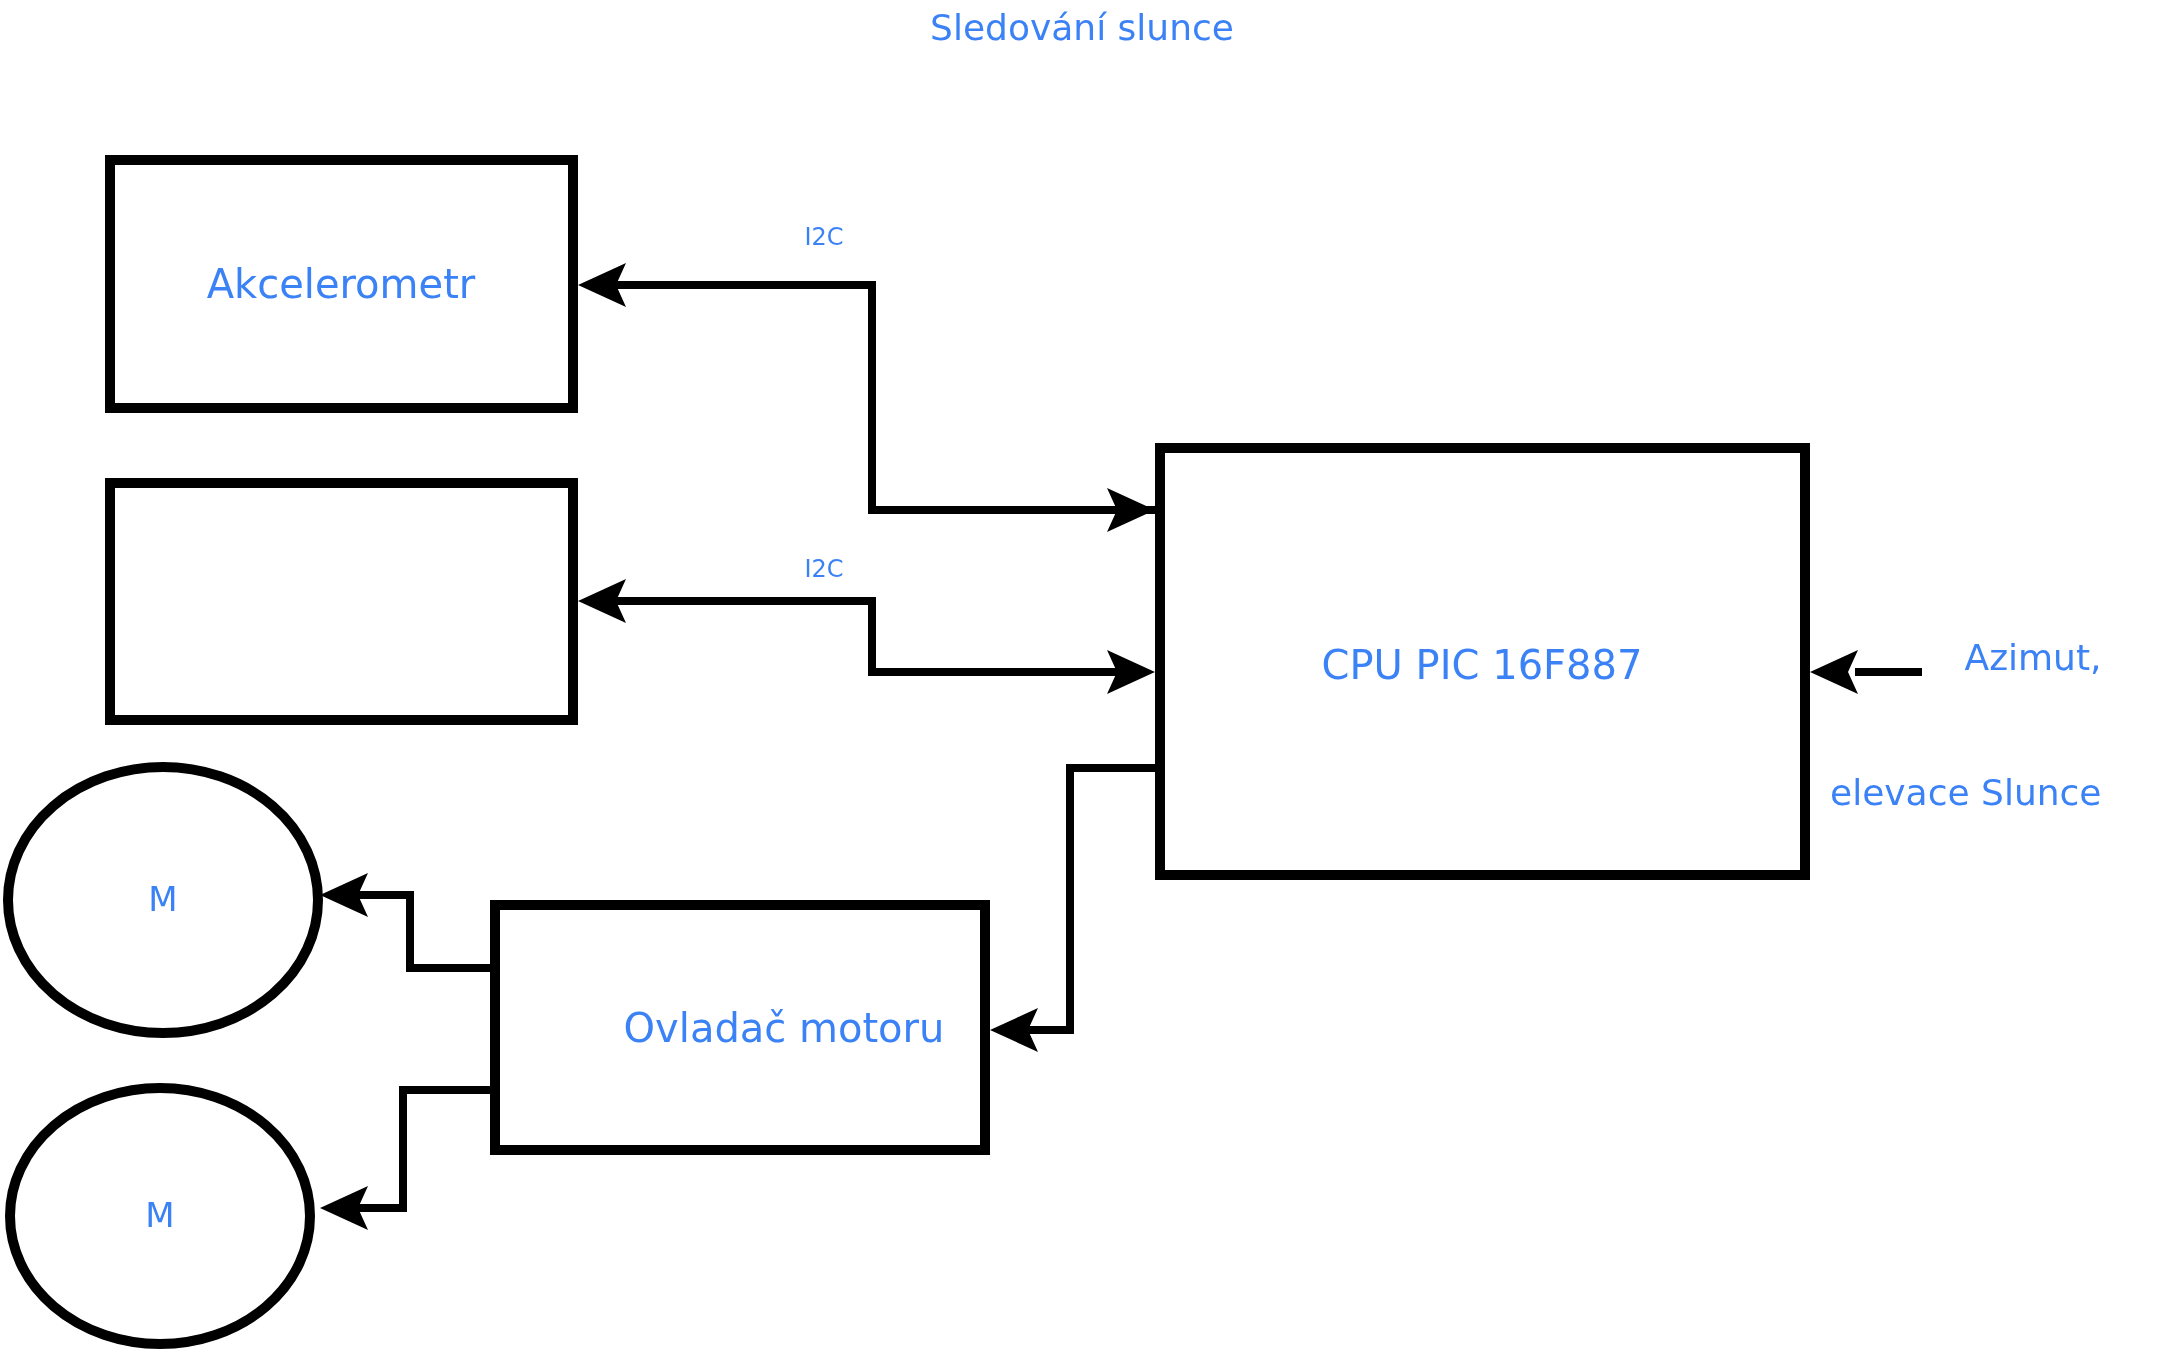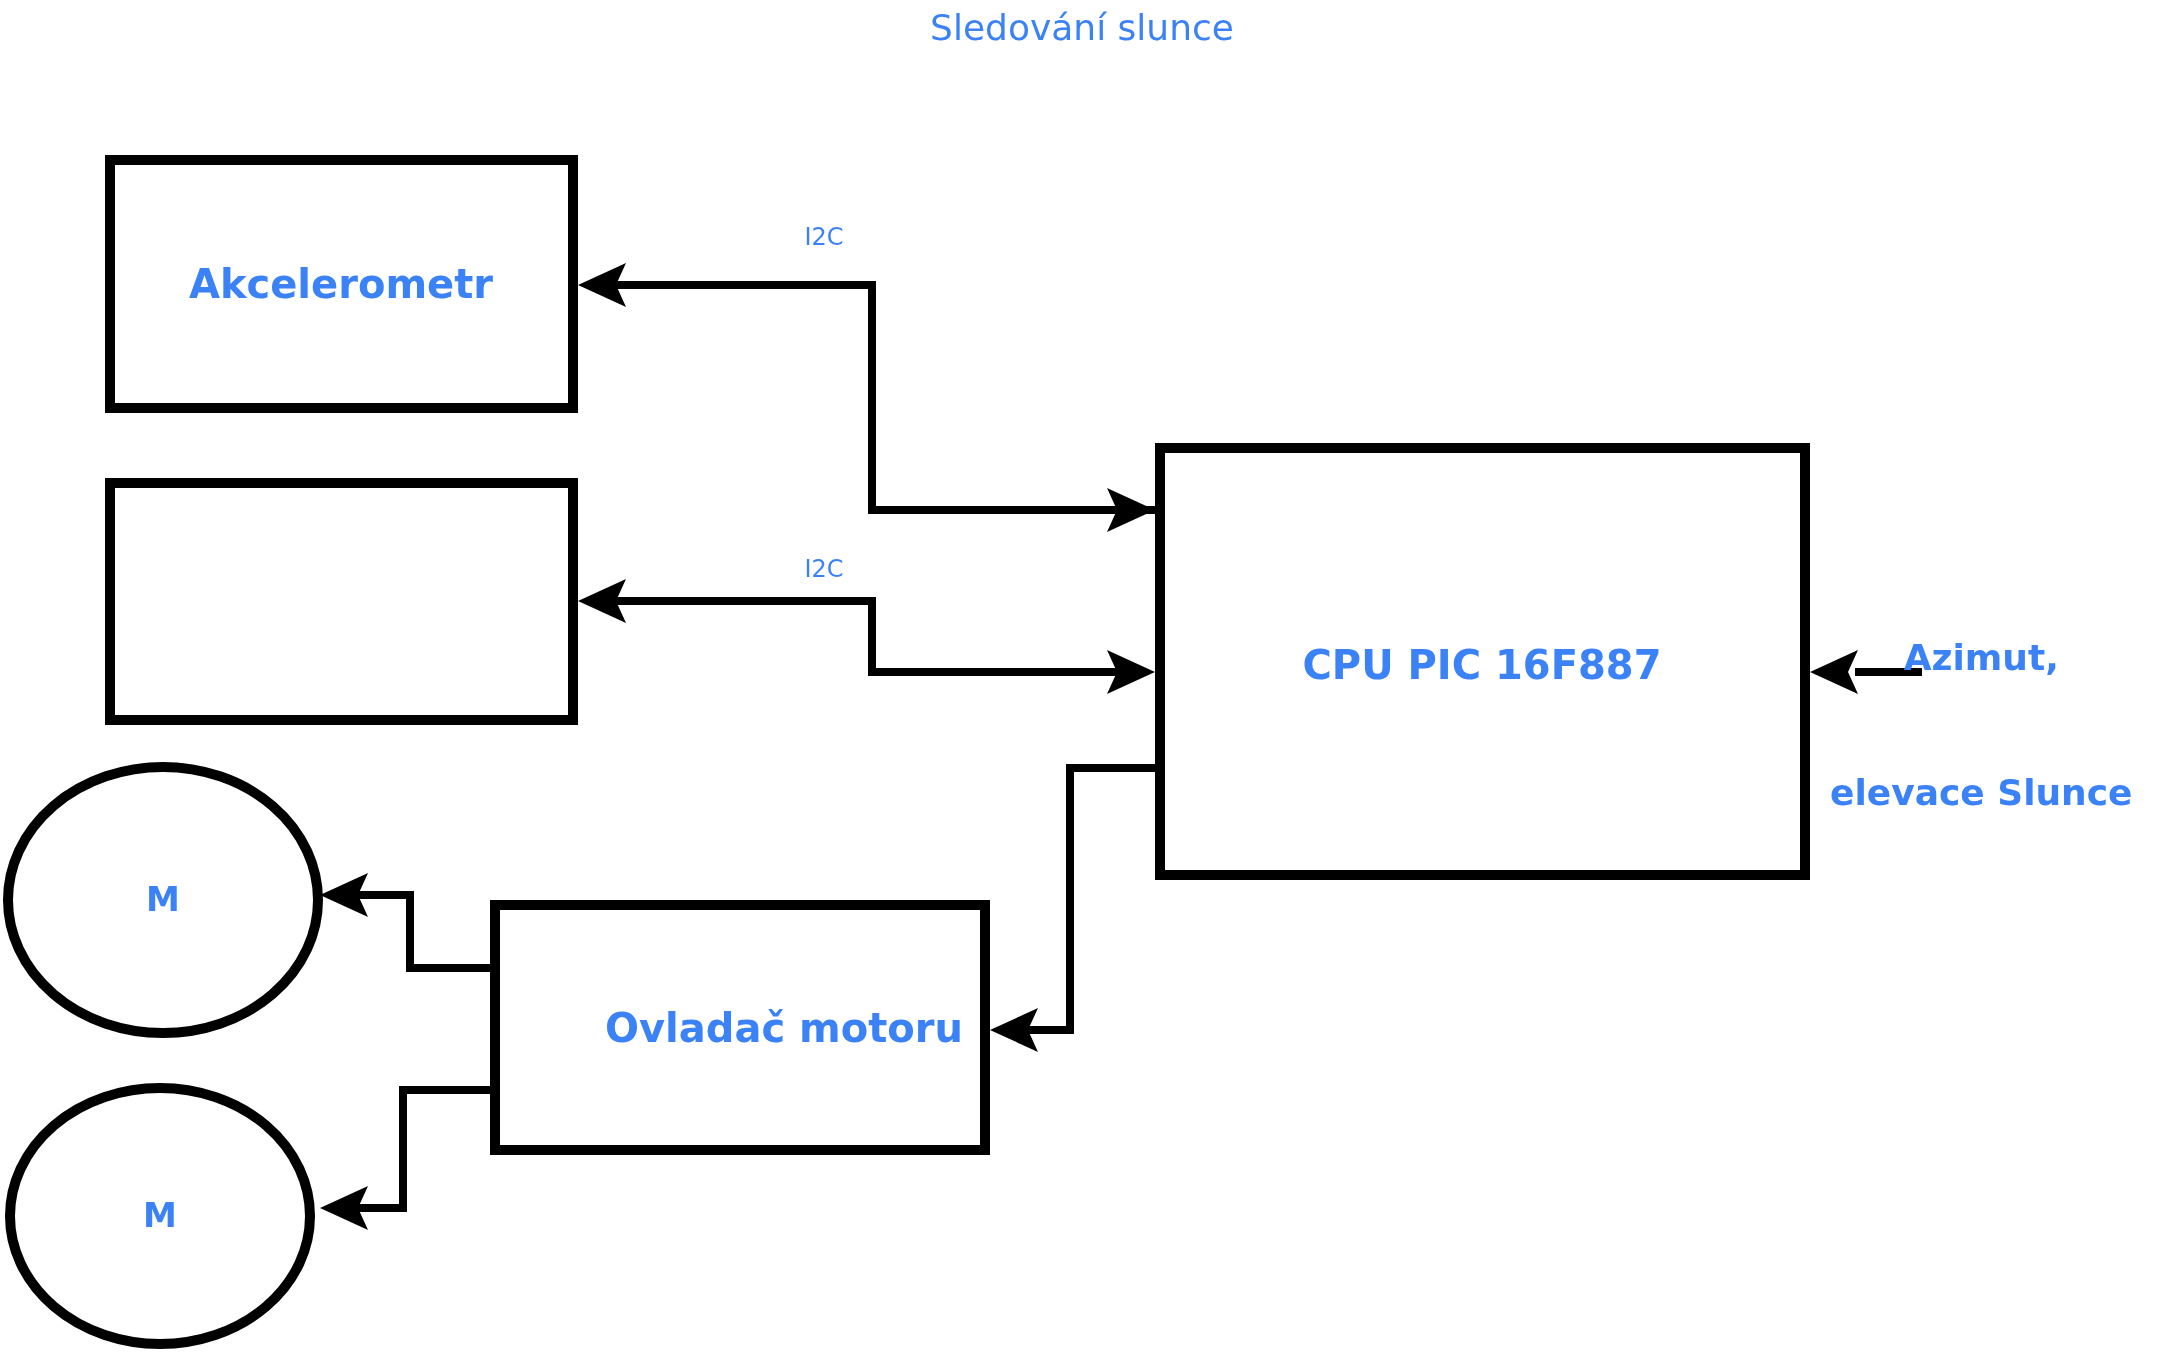--- a/index.html
+++ b/index.html
@@ -39,35 +39,33 @@
     font-size: 36px;
     text-align: center;
     left: 0;
     top: 6px;
     width: 2164px;
   }
   .node-label {
     font-size: 40px;
     text-align: center;
     transform: translate(-50%, -50%);
-    font-weight: bold;
   }
   .node-label.small {
     font-size: 34px;
   }
   .edge-label {
     font-size: 24px;
     text-align: center;
     transform: translate(-50%, -50%);
   }
   .free-label {
     font-size: 36px;
-    text-align: center;
+    text-align: right;
     line-height: 1.25;
-    font-weight: bold;
   }
 </style>
 </head>
 <body>
 
 <div id="canvas">
 
   <svg id="diagram-svg" viewBox="0 0 2164 1353" xmlns="http://www.w3.org/2000/svg">
 
     <rect x="110" y="160" width="463" height="248" fill="#ffffff" stroke="#000000" stroke-width="10"></rect>

